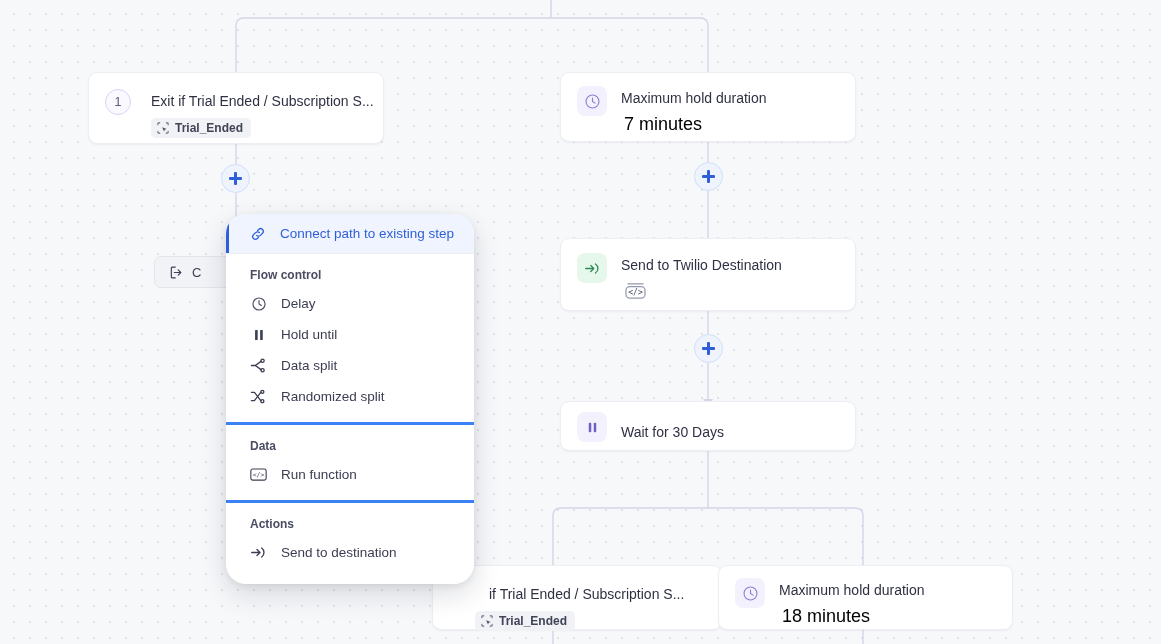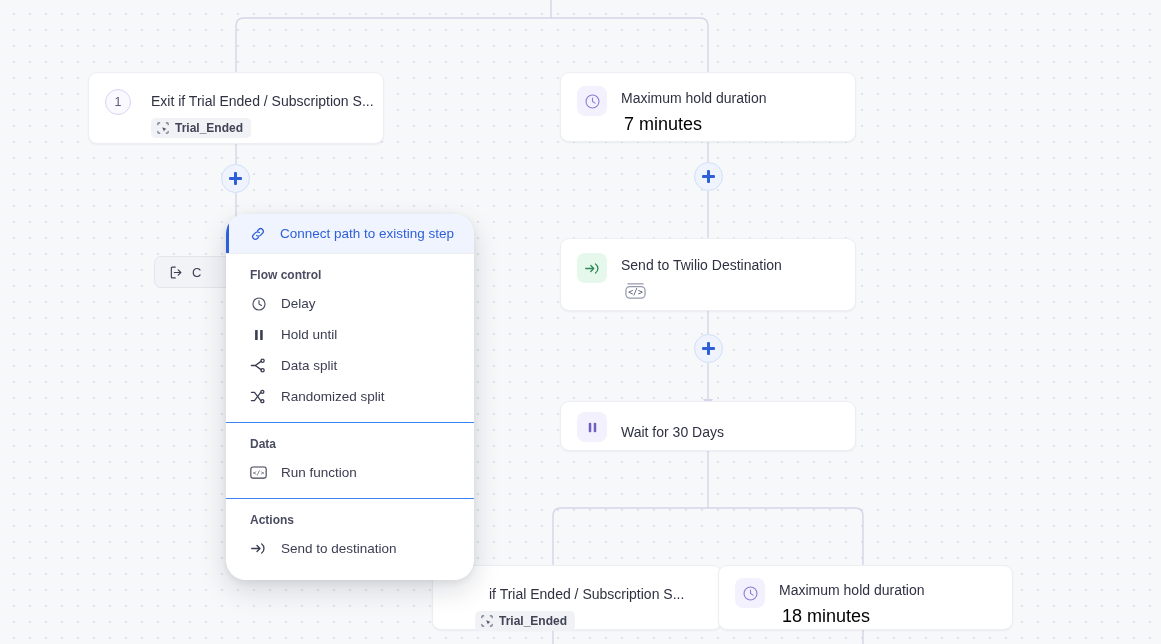--- a/index.html
+++ b/index.html
@@ -174,21 +174,21 @@
     border-left: 3px solid #2f5fd8;
     color: #2f5fd8;
     font-size: 13.5px;
     cursor: pointer;
   }
 
   .menu-section {
     padding: 14px 0 10px 0;
   }
   .menu-section + .menu-section {
-    border-top: 1px solid #3b82f6;
+    border-top: 3px solid #3b82f6;
   }
 
   .menu-heading {
     font-size: 12px;
     font-weight: bold;
     color: #4a4c61;
     padding: 0 14px 6px 24px;
   }
 
   .menu-item {

